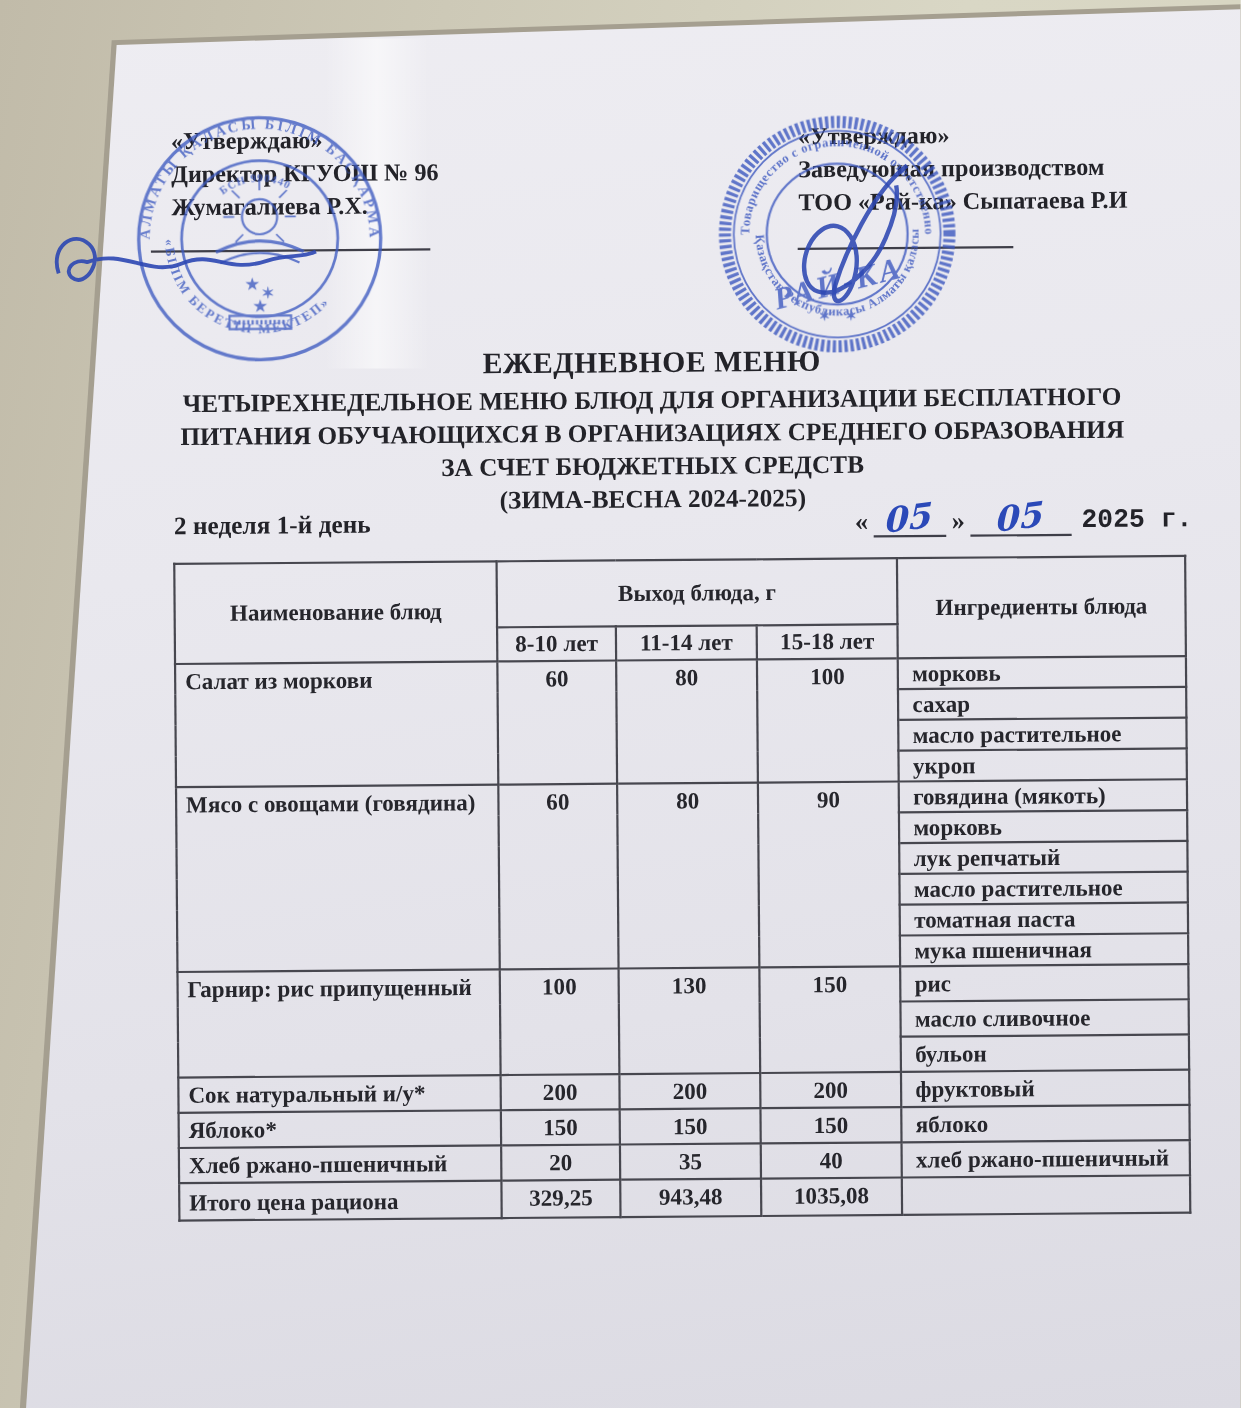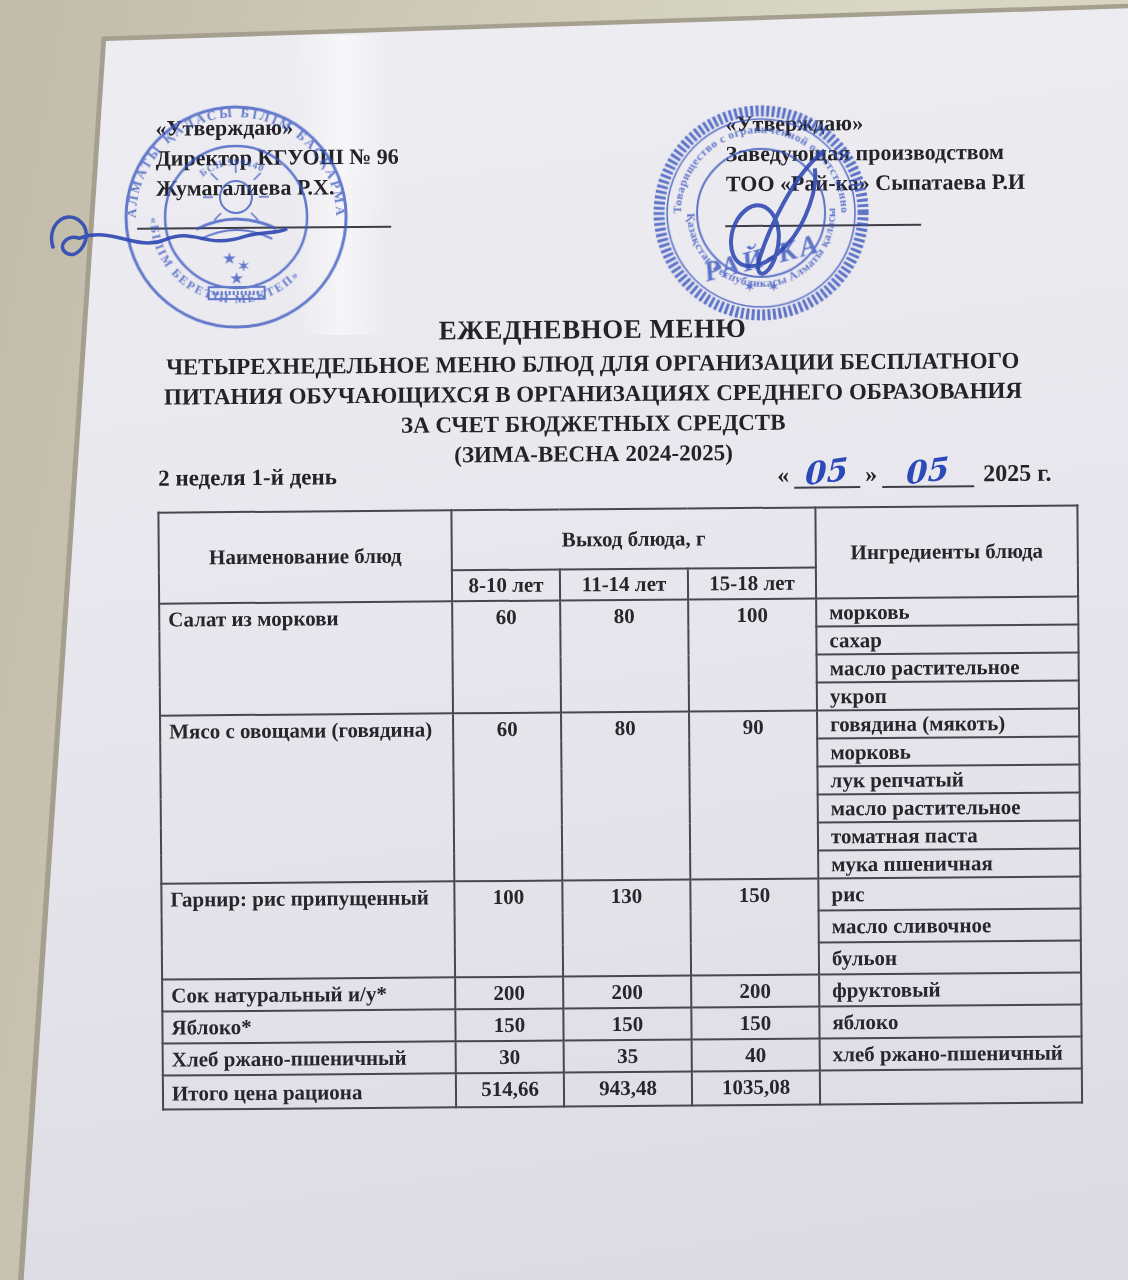--- a/index.html
+++ b/index.html
@@ -34,21 +34,21 @@
   .title-main{font-size:27px;letter-spacing:.5px;margin-bottom:4px;}
   .title-sub{font-size:23px;line-height:30px;}
 
   .meta-week{position:absolute;left:157px;top:462px;font-size:23px;}
   .meta-date{position:absolute;left:776px;top:444px;font-size:24px;display:flex;align-items:flex-end;}
   .date-slot{display:flex;justify-content:center;align-items:flex-end;height:44px;
              border-bottom:2px solid #3e3e48;margin:0 5px;}
   .slot-day{width:66px;} .slot-month{width:92px;}
   .hand{font-family:"DejaVu Serif",serif;font-style:italic;font-size:31px;line-height:30px;
         color:#2b49b8;display:inline-block;transform:rotate(-7deg) skewX(-9deg);}
-  .date-year{margin-left:4px;}
+  .date-year{margin-left:4px;font-family:Liberation Mono, monospace;}
 
   table.menu{position:absolute;left:156px;top:508px;border-collapse:collapse;table-layout:fixed;}
   .menu th,.menu td{border:2px solid #47474f;font-weight:700;color:#26262c;overflow:hidden;}
   .menu th{font-size:21px;text-align:center;vertical-align:middle;padding:2px 4px;}
   tr.h1{height:60px;} tr.h2{height:30px;}
   td.c-dish{font-size:21px;text-align:left;vertical-align:top;padding:3px 4px 0 8px;}
   td.c-num{font-size:21px;text-align:center;vertical-align:top;padding-top:3px;}
   td.c-ing{font-size:21px;text-align:left;vertical-align:middle;padding:0 4px 0 12px;}
   tr.total td{vertical-align:middle;}
   tr.total td.c-num{padding-top:0;}
@@ -249,28 +249,28 @@
           </tr>
           <tr style="height: 32px;">
             <td class="c-dish" rowspan="1">Яблоко*</td>
             <td class="c-num" rowspan="1">150</td>
             <td class="c-num" rowspan="1">150</td>
             <td class="c-num" rowspan="1">150</td>
             <td class="c-ing">яблоко</td>
           </tr>
           <tr style="height: 32px;">
             <td class="c-dish" rowspan="1">Хлеб ржано-пшеничный</td>
-            <td class="c-num" rowspan="1">30</td>
+            <td class="c-num" rowspan="1">20</td>
             <td class="c-num" rowspan="1">35</td>
             <td class="c-num" rowspan="1">40</td>
             <td class="c-ing">хлеб ржано-пшеничный</td>
           </tr>
           <tr class="total" style="height: 34px;">
             <td class="c-dish">Итого цена рациона</td>
-            <td class="c-num">514,66</td>
+            <td class="c-num">329,25</td>
             <td class="c-num">943,48</td>
             <td class="c-num">1035,08</td>
             <td class="c-ing"></td>
           </tr>
         </tbody>
     </table>
 
   </div>
 </div>
 

